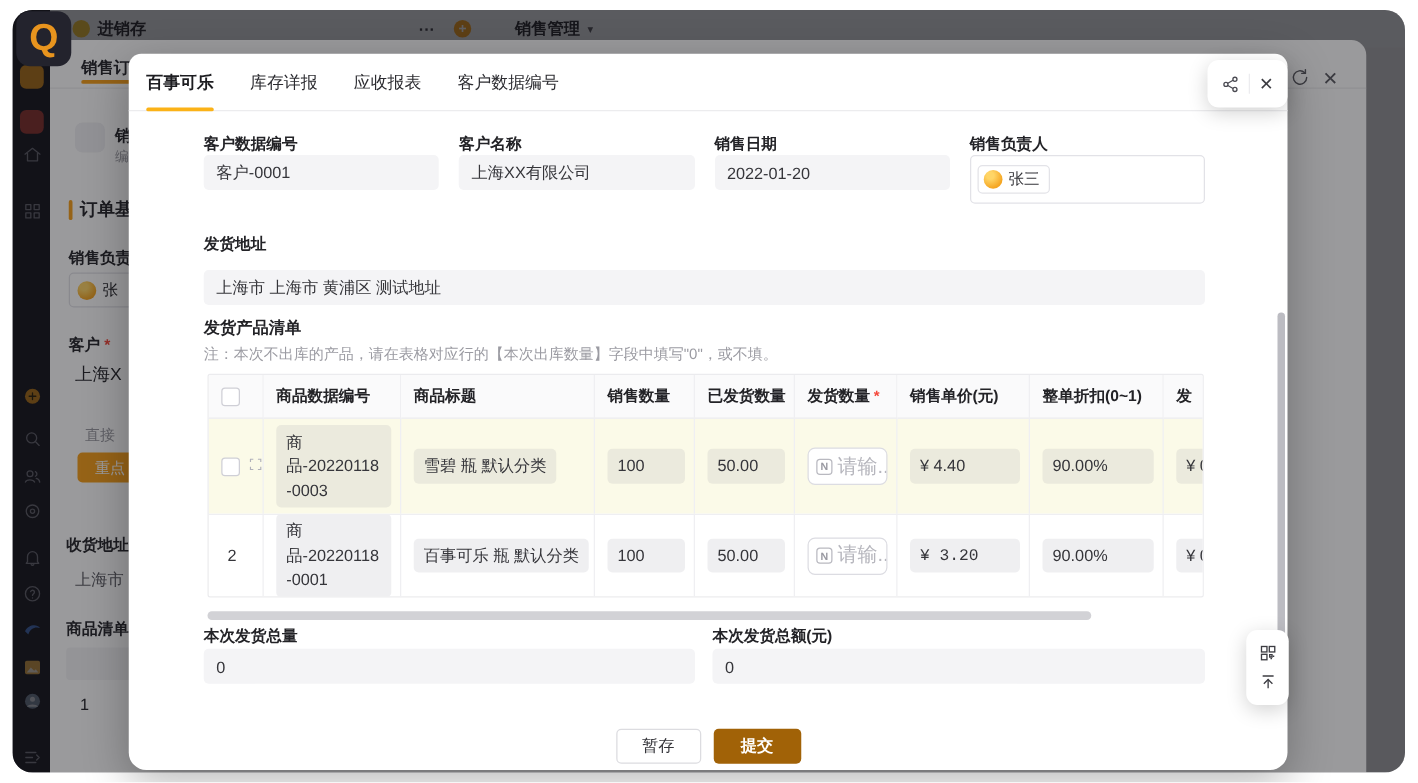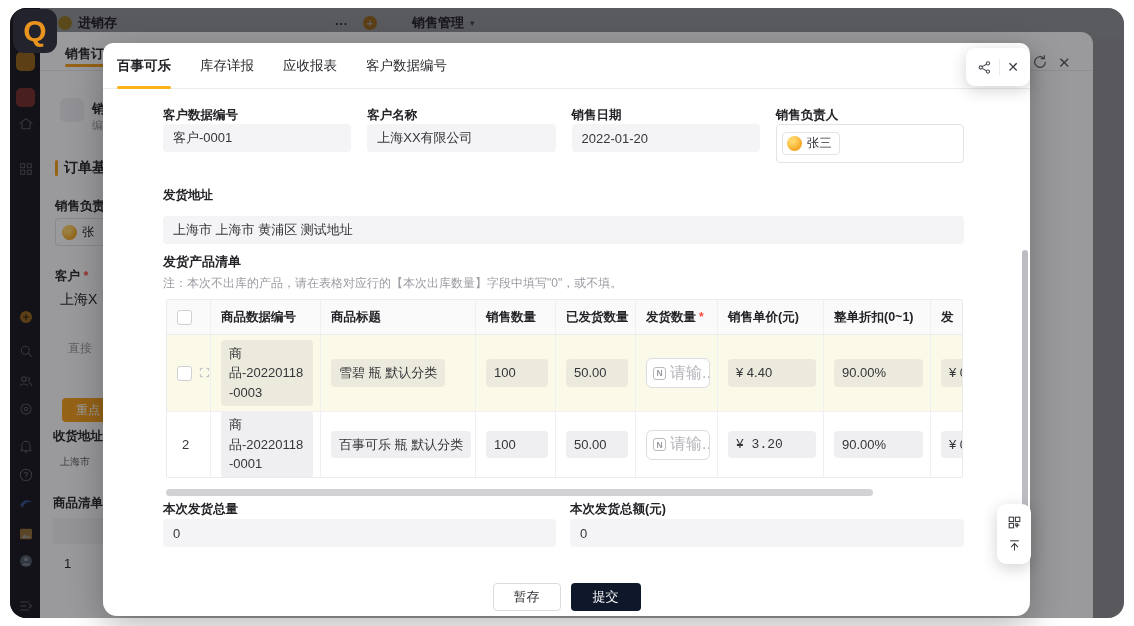--- a/index.html
+++ b/index.html
@@ -99,21 +99,21 @@
   .v-thumb { position:absolute; left:919px; top:207px; width:6px; height:268px; border-radius:3px; background:#bcbcc2; }
 
   .totals-label { position:absolute; top:458px; font-size:12.5px; font-weight:700; color:#232327; }
   .totals-input { position:absolute; top:476px; }
 
   .m-footer { position:absolute; left:0; bottom:5px; width:100%; height:28px; display:flex;
     justify-content:center; gap:10px; }
   .btn { height:28px; border-radius:4px; font-size:13px; display:flex; align-items:center;
     justify-content:center; cursor:pointer; }
   .btn-save { width:68px; background:#fff; border:1px solid #dcdce0; color:#35353a; }
-  .btn-submit { width:70px; background:#0f172a; color:#fff; font-weight:400; }
+  .btn-submit { width:70px; background:#a16207; color:#fff; font-weight:700; }
 
   
   .share-pill { position:absolute; left:966px; top:48px; width:64px; height:38px; background:#fff;
     border-radius:9px; z-index:50; box-shadow:0 4px 16px rgba(0,0,0,0.18); display:flex;
     align-items:center; justify-content:center; gap:7px; }
   .share-pill svg { width:15px; height:15px; stroke:#4a4a52; fill:none; stroke-width:1.7; }
   .pill-div { width:1px; height:16px; background:#ececef; }
   .x-glyph { font-size:14px; color:#3c3c42; line-height:1; cursor:pointer; }
   .qr-pill { position:absolute; left:997px; top:504px; width:34px; height:60px; background:#fff;
     border-radius:9px; z-index:50; box-shadow:0 4px 16px rgba(0,0,0,0.18); display:flex;
@@ -243,26 +243,26 @@
         <span class="av"></span>
         <span style="font-size:12.5px;">张</span>
       </div>
 
       <div class="frag" style="left:15px; top:236px; font-size:12.5px; font-weight:600;">
         <span>客户</span>
         <span style="color:#f5483b;">*</span>
       </div>
       <div class="frag" style="left:20px; top:259px; font-size:14px;">上海X</div>
       <div class="frag" style="left:28px; top:308px; font-size:12px; color:#9b9ba2;">直接</div>
-      <div class="frag" style="left:22px; top:330px; width:52px; height:24px; background:#f9a11b; border-radius:4px; color:#fff; font-size:12px; display:flex; align-items:center; justify-content:center;margin-top:36px;">
+      <div class="frag" style="left:22px; top:330px; width:52px; height:24px; background:#f9a11b; border-radius:4px; color:#fff; font-size:12px; display:flex; align-items:center; justify-content:center;">
         <span>重点</span>
       </div>
 
       <div class="frag" style="left:13px; top:396px; font-size:12.5px; font-weight:600;">收货地址</div>
-      <div class="frag" style="left:20px; top:423px; font-size:10px; color:#5c5c63;">上海市</div>
+      <div class="frag" style="left:20px; top:423px; font-size:13px; color:#5c5c63;">上海市</div>
       <div class="frag" style="left:13px; top:463px; font-size:12.5px; font-weight:600;">商品清单</div>
       <div class="frag" style="left:13px; top:486px; width:62px; height:26px; background:#f5f5f7; border-radius:3px;"></div>
       <div class="frag" style="left:24px; top:524px; font-size:13px;">1</div>
 
       <div class="bp-winic" style="left:992px;">
         <svg viewBox="0 0 24 24">
             <path d="M20 12a8 8 0 1 1-2.4-5.7"></path>
             <path d="M18.5 2.5v4.5h-4.5" fill="none"></path>
           </svg>
       </div>

